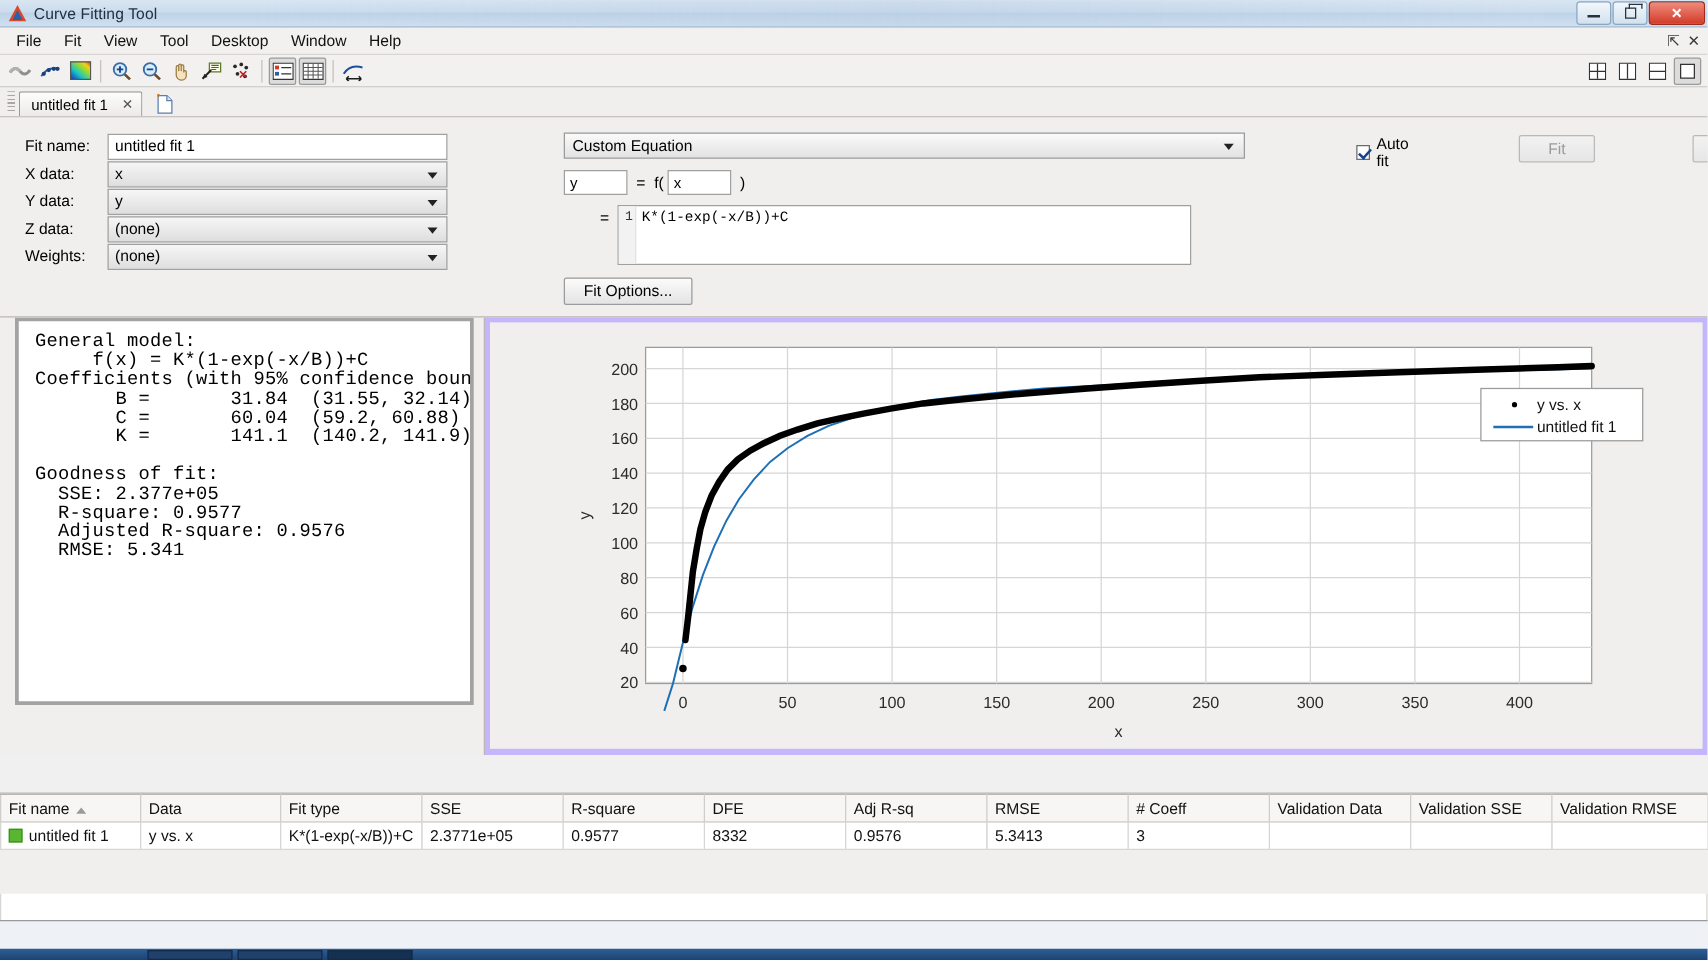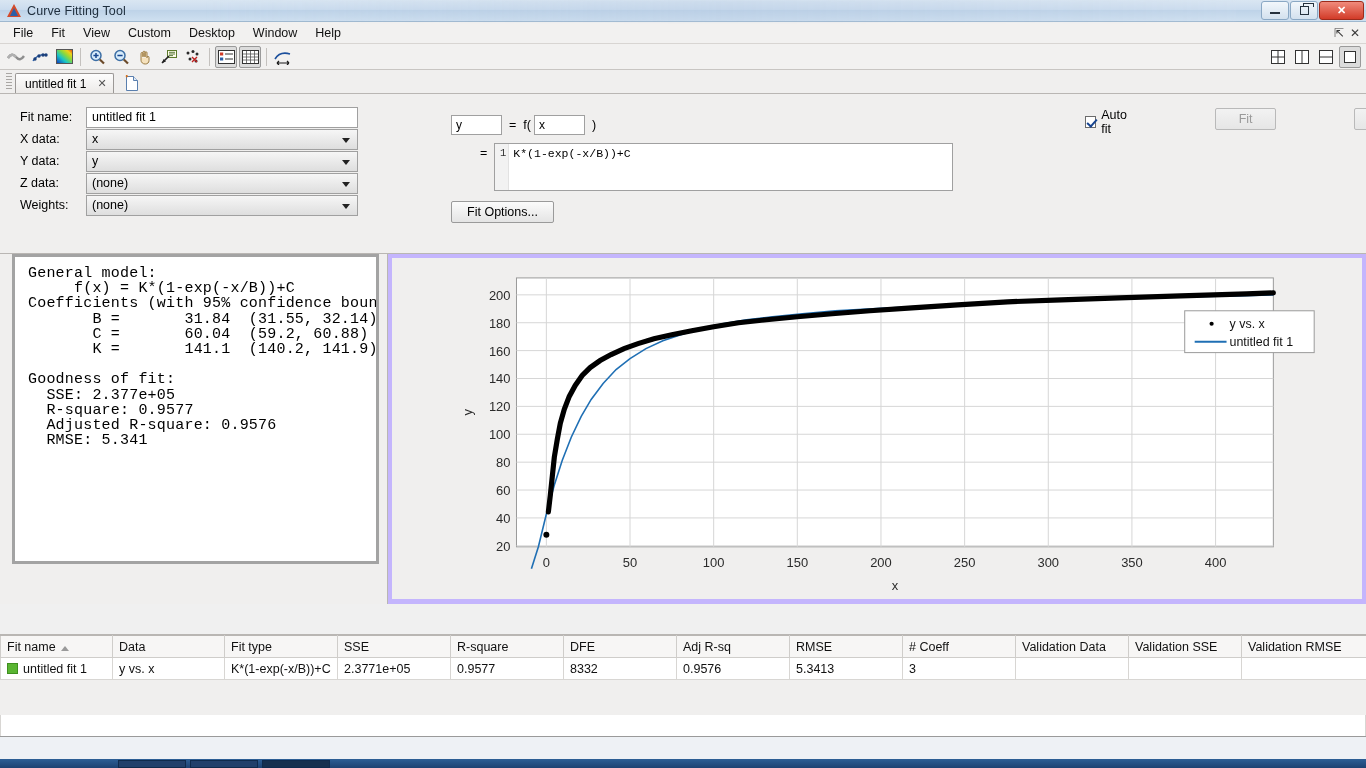--- a/index.html
+++ b/index.html
@@ -159,21 +159,21 @@
         <span class="restore"></span>
       </div>
     <div class="wc close">✕</div>
   </div>
 </div>
 
 <div id="menubar">
   <div class="menu-item">File</div>
   <div class="menu-item">Fit</div>
   <div class="menu-item">View</div>
-  <div class="menu-item">Custom</div>
+  <div class="menu-item">Tool</div>
   <div class="menu-item">Desktop</div>
   <div class="menu-item">Window</div>
   <div class="menu-item">Help</div>
   <div id="menu-right">
     <span>⇱</span>
     <span>✕</span>
   </div>
 </div>
 
 <div id="toolbar">
@@ -342,20 +342,24 @@
       <div class="fcombo">
         <span>(none)</span>
         <i class="arw"></i>
       </div>
     </div>
   </div>
 
   <div class="vsep"></div>
 
   <div id="panel-mid">
+    <div class="eqcombo">
+      <span>Custom Equation</span>
+      <i class="arw"></i>
+    </div>
     <div class="eqrow">
       <div class="smallbox">y</div>
       <span class="eqsym">=</span>
       <span class="eqsym" style="margin:0 3px 0 0">f(</span>
       <div class="smallbox">x</div>
       <span class="eqsym">)</span>
     </div>
     <div class="eqrow2">
       <span class="eqsym" style="margin:3px 7px 0 29px">=</span>
       <div class="eqarea">

